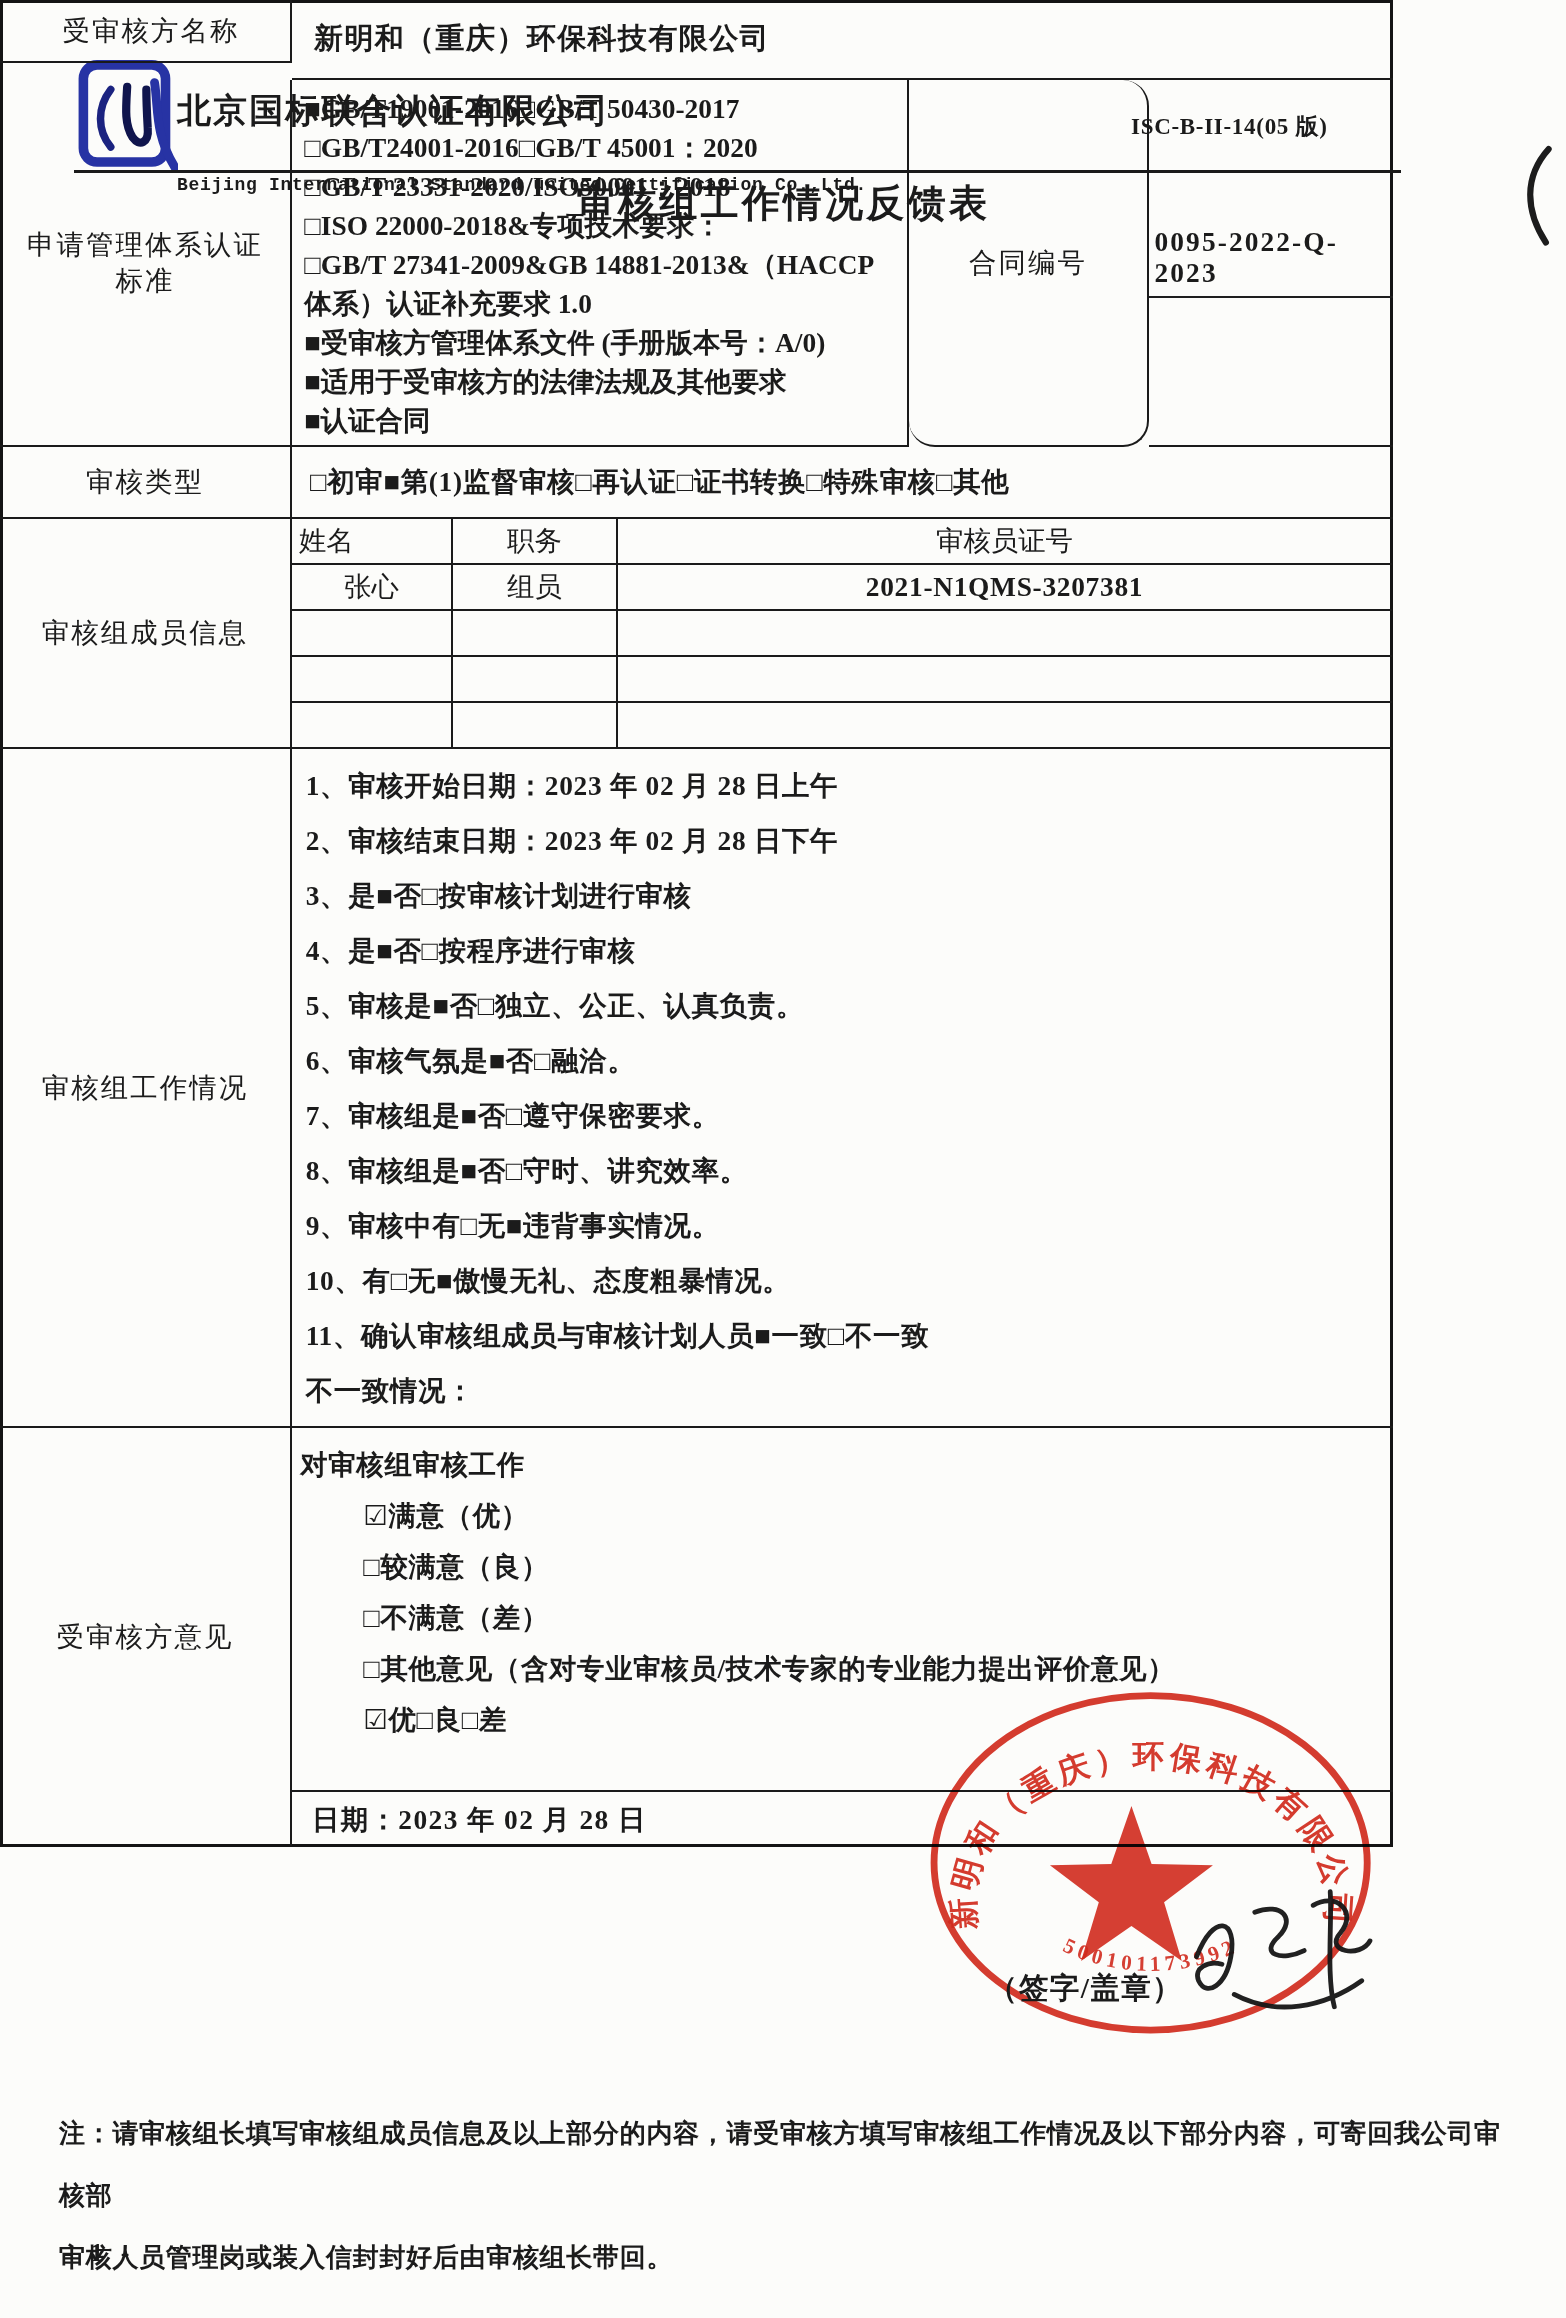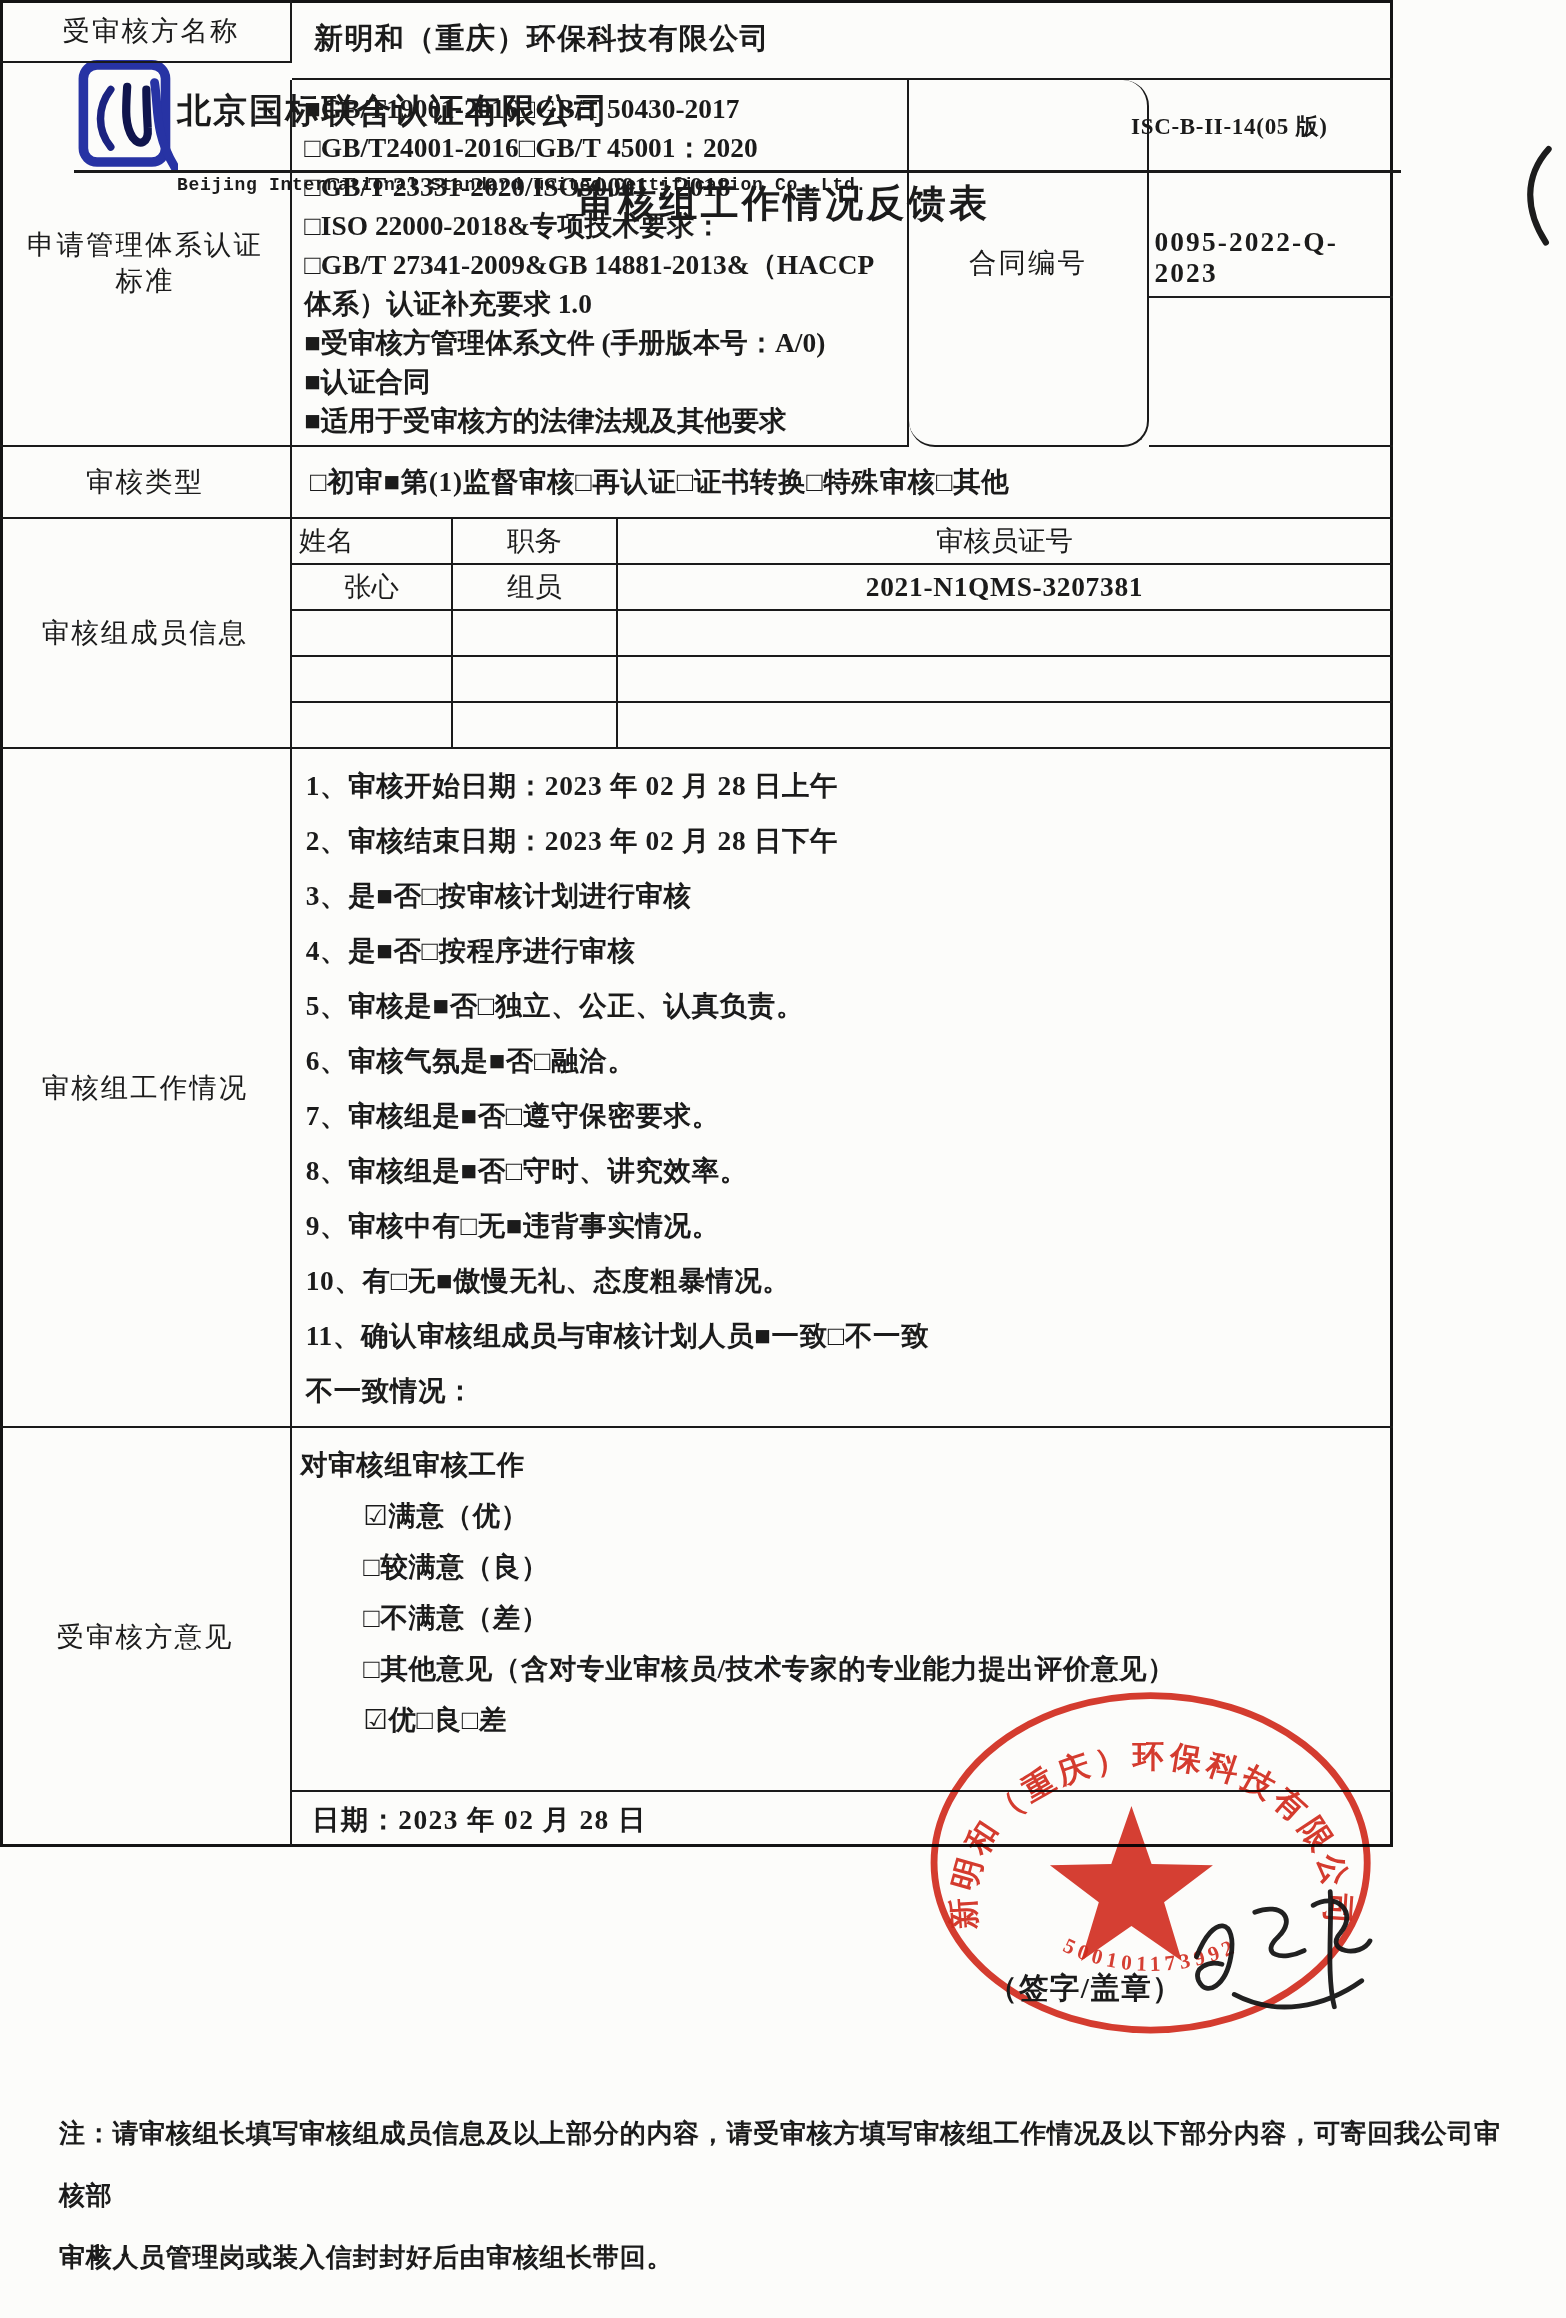--- a/index.html
+++ b/index.html
@@ -64,22 +64,22 @@
     <div class="cell vmid bb bold" style="left:292px;top:0;width:1101px;height:80px;padding-left:22px;font-size:29px;letter-spacing:1.4px;">新明和（重庆）环保科技有限公司</div>
 
     <div class="cell lab br bb" style="left:0;top:80px;width:292px;height:367px;padding:0 18px;text-align:center;">申请管理体系认证标准</div>
     <div class="cell br bb" style="left:292px;top:80px;width:617px;height:367px;padding:9.6px 11px 0 12.3px;">
       <div class="std-line">■GB/T19001-2016□GB/T 50430-2017</div>
       <div class="std-line">□GB/T24001-2016□GB/T 45001：2020</div>
       <div class="std-line">□GB/T 23331-2020/ISO50001：2018</div>
       <div class="std-line">□ISO 22000-2018&amp;专项技术要求：</div>
       <div class="std-line">□GB/T 27341-2009&amp;GB 14881-2013&amp;（HACCP 体系）认证补充要求 1.0</div>
       <div class="std-line">■受审核方管理体系文件 (手册版本号：A/0)</div>
+      <div class="std-line">■适用于受审核方的法律法规及其他要求</div>
       <div class="std-line">■认证合同</div>
-      <div class="std-line">■适用于受审核方的法律法规及其他要求</div>
     </div>
     <div class="cell lab br bb" style="left:909px;top:80px;width:240px;height:367px;border-radius:26px;">合同编号</div>
     <div class="cell lab bb" style="left:1149px;top:80px;width:244px;height:367px;">
       <span class="contract-val">0095-2022-Q-2023</span>
     </div>
 
     <div class="cell lab br bb" style="left:0;top:447px;width:292px;height:72px;">审核类型</div>
     <div class="cell vmid bb bold" style="left:292px;top:447px;width:1101px;height:72px;padding-left:18px;letter-spacing:0.7px;">□初审■第(1)监督审核□再认证□证书转换□特殊审核□其他</div>
 
     <div class="cell lab br bb" style="left:0;top:519px;width:292px;height:230px;">审核组成员信息</div>

